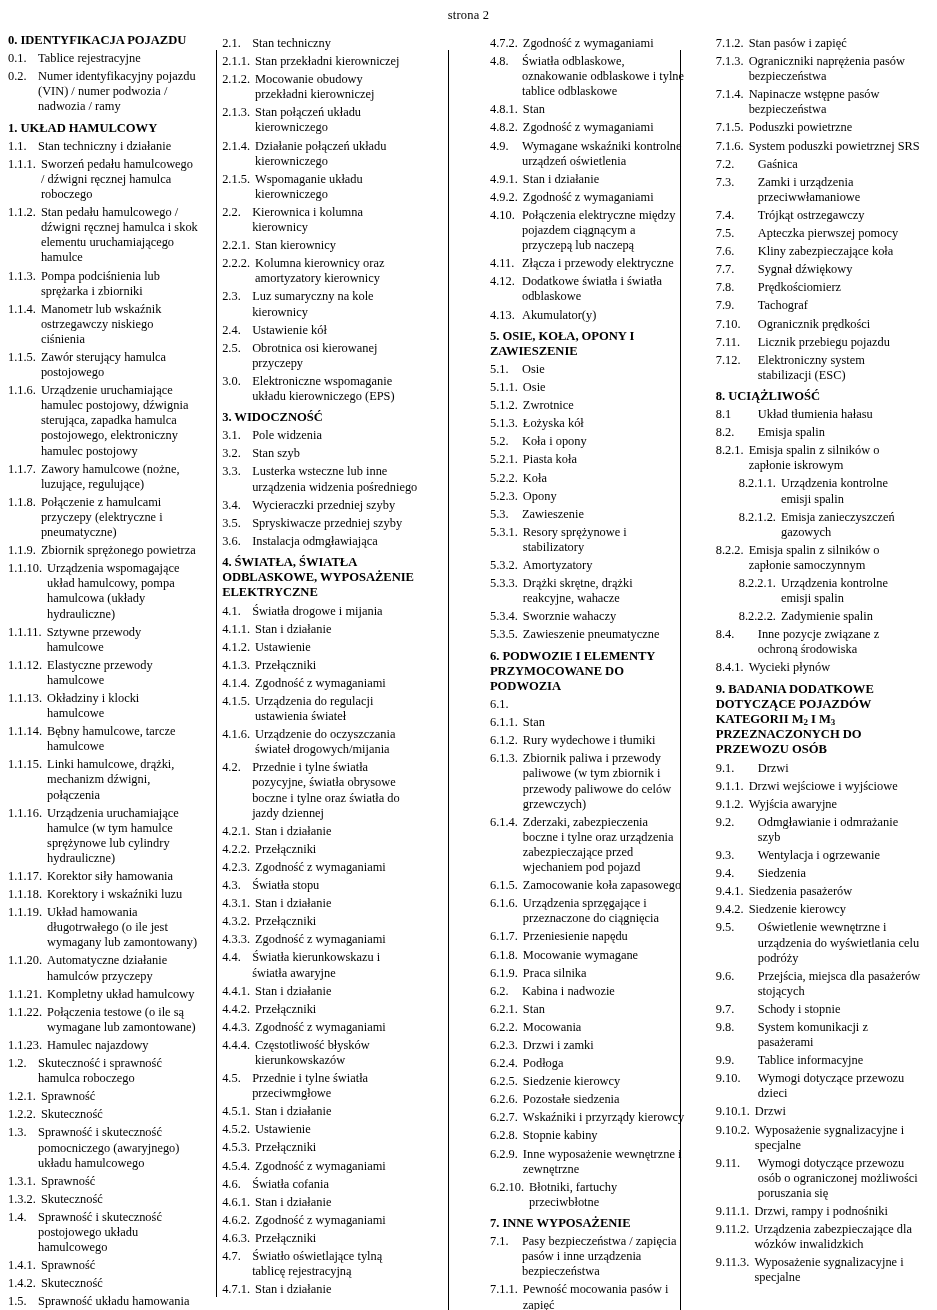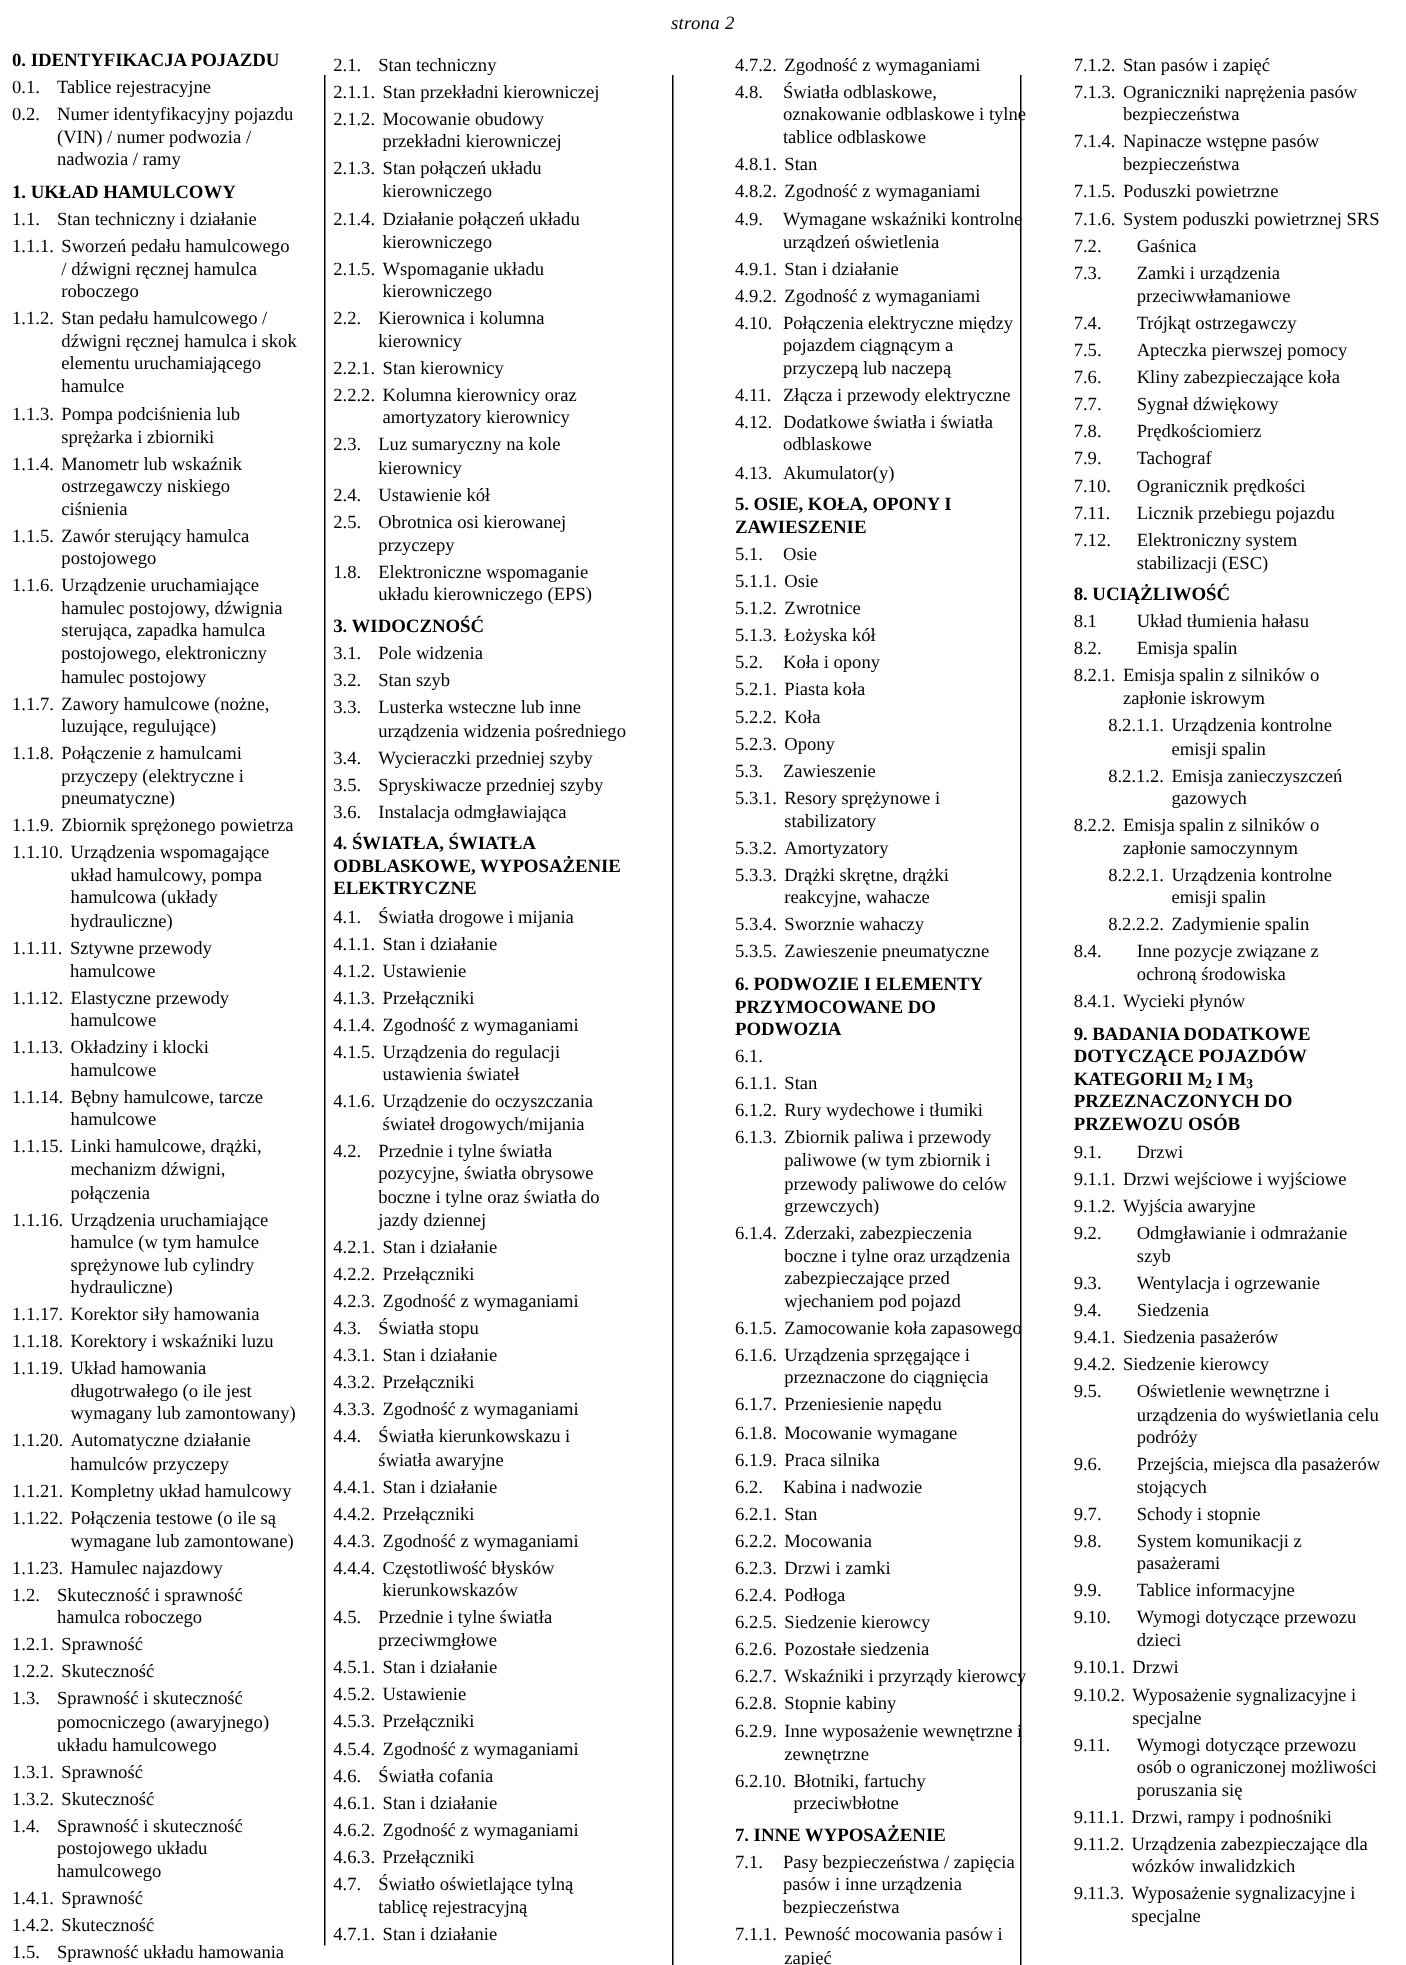--- a/index.html
+++ b/index.html
@@ -15,21 +15,20 @@
     font-family: "Liberation Serif", "DejaVu Serif", serif;
     color: #000000;
     position: relative;
     overflow: hidden;
   }
 
   
   .page-header {
     width: 937px;
     text-align: center;
-    font-style: italic;
     font-size: 12.5px;
     line-height: 14px;
     padding-top: 8px;
     letter-spacing: .2px;
   }
 
   
   .columns {
     position: absolute;
     top: 28px;
@@ -307,21 +306,21 @@
       </div>
       <div class="entry lvl2">
         <span class="num">2.4.</span>
         <span class="txt">Ustawienie kół</span>
       </div>
       <div class="entry lvl2">
         <span class="num">2.5.</span>
         <span class="txt">Obrotnica osi kierowanej przyczepy</span>
       </div>
       <div class="entry lvl2">
-        <span class="num">1.8.</span>
+        <span class="num">3.0.</span>
         <span class="txt">Elektroniczne wspomaganie układu kierowniczego (EPS)</span>
       </div>
       <div class="heading">3. WIDOCZNOŚĆ</div>
       <div class="entry lvl2">
         <span class="num">3.1.</span>
         <span class="txt">Pole widzenia</span>
       </div>
       <div class="entry lvl2">
         <span class="num">3.2.</span>
         <span class="txt">Stan szyb</span>

